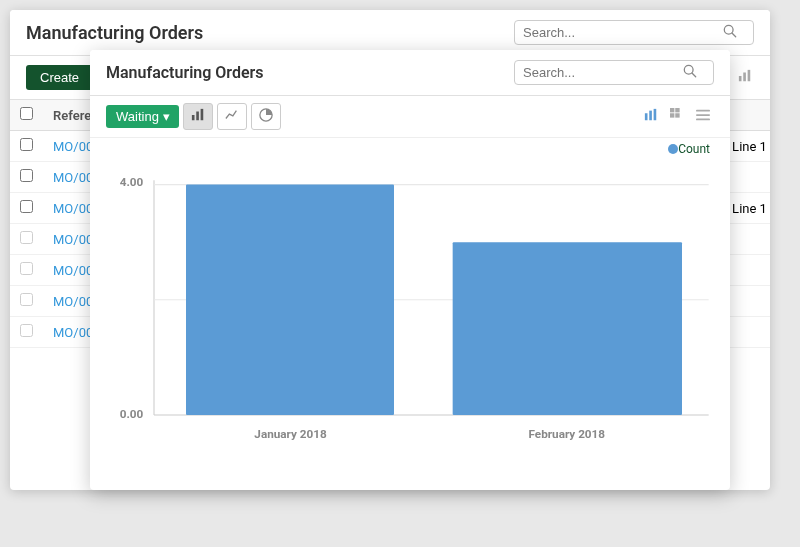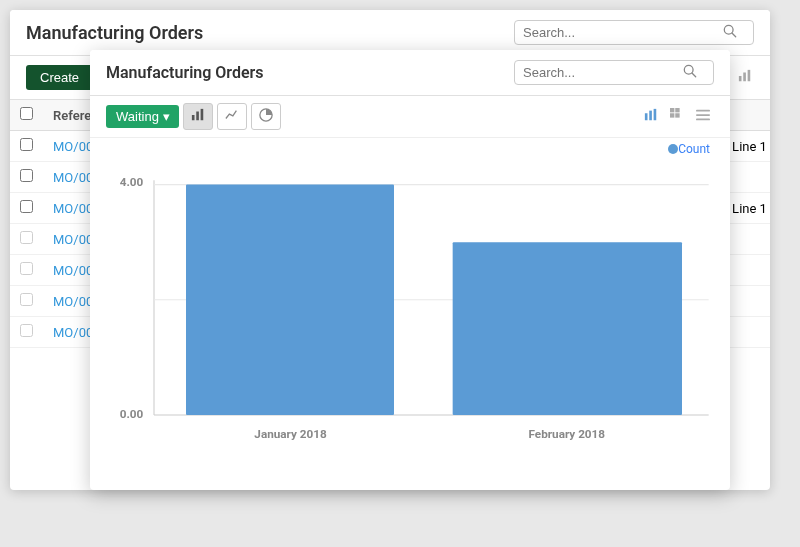--- a/index.html
+++ b/index.html
@@ -262,21 +262,21 @@
       color: #888;
       font-size: 14px;
       padding: 2px 4px;
     }
 
     .chart-legend {
       display: flex;
       justify-content: flex-end;
       padding: 4px 20px 0 0;
       font-size: 12px;
-      color: #3b82f6;
+      color: #14532d;
       gap: 0;
       align-items: center;
     }
 
     .legend-dot {
       width: 10px;
       height: 10px;
       border-radius: 50%;
       background: #5b9bd5;
       display: inline-block;

